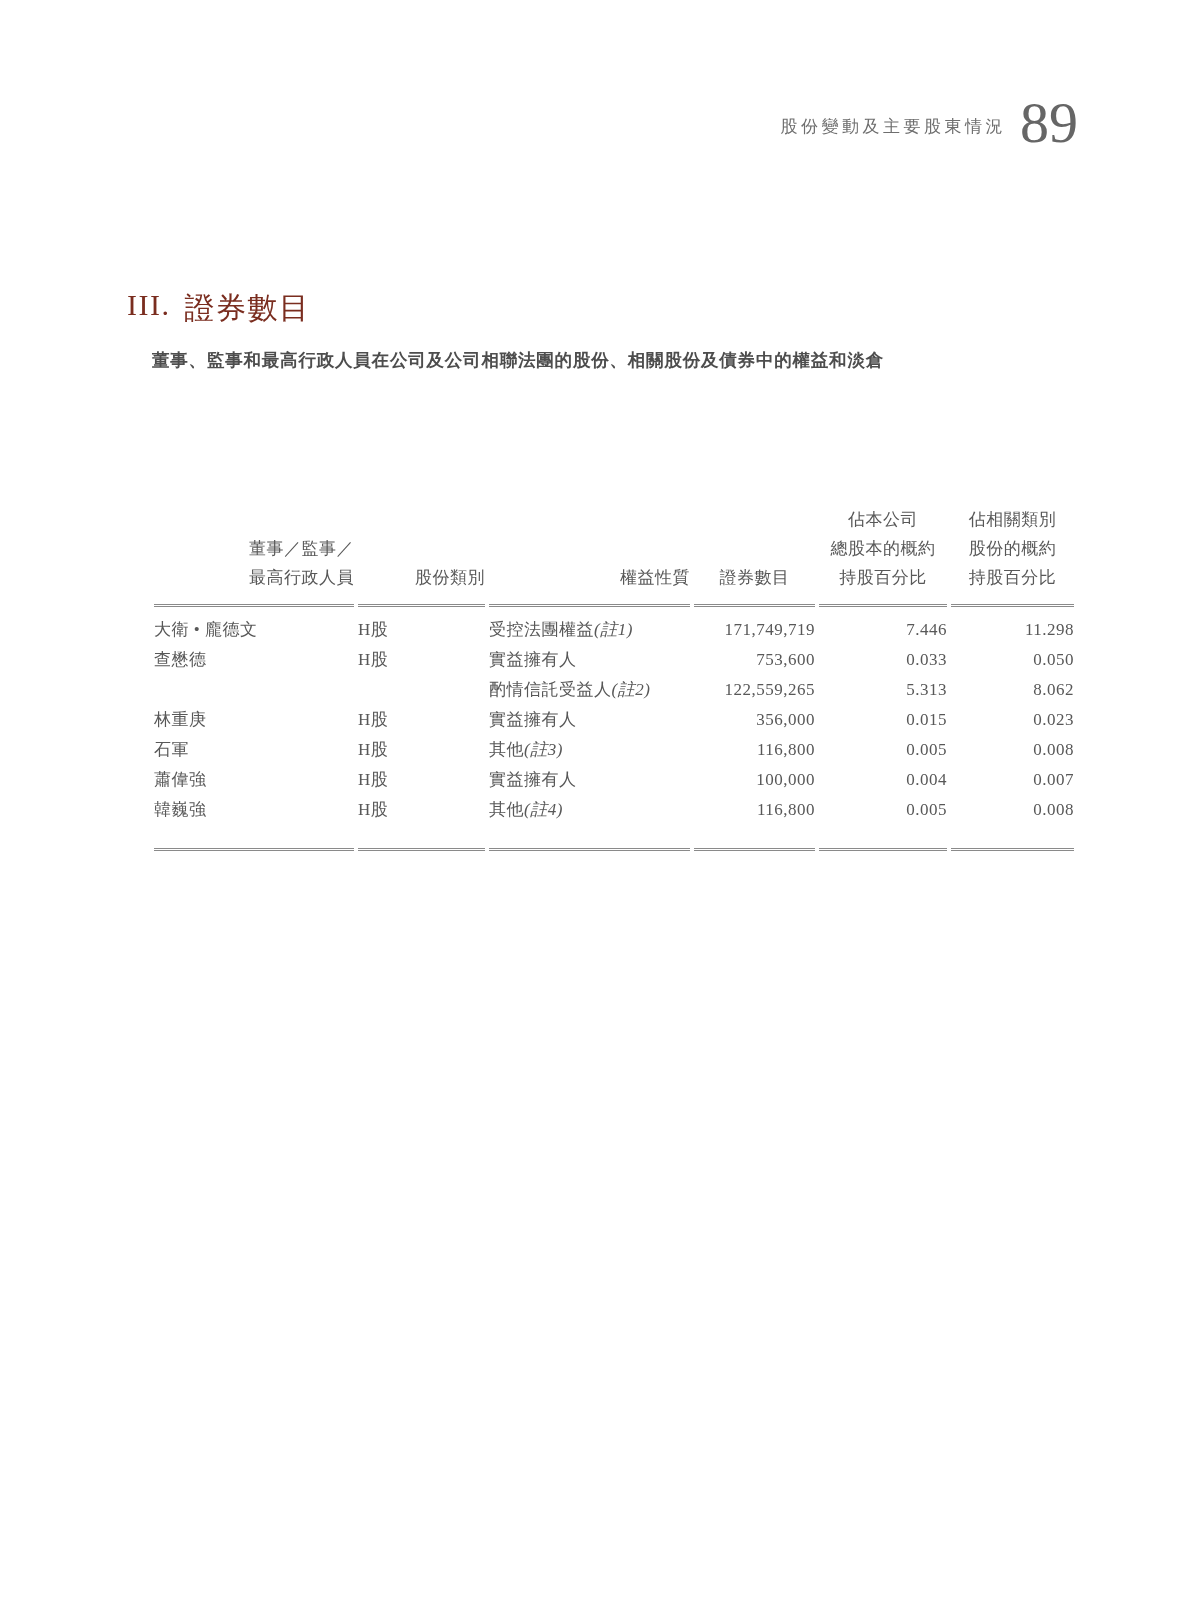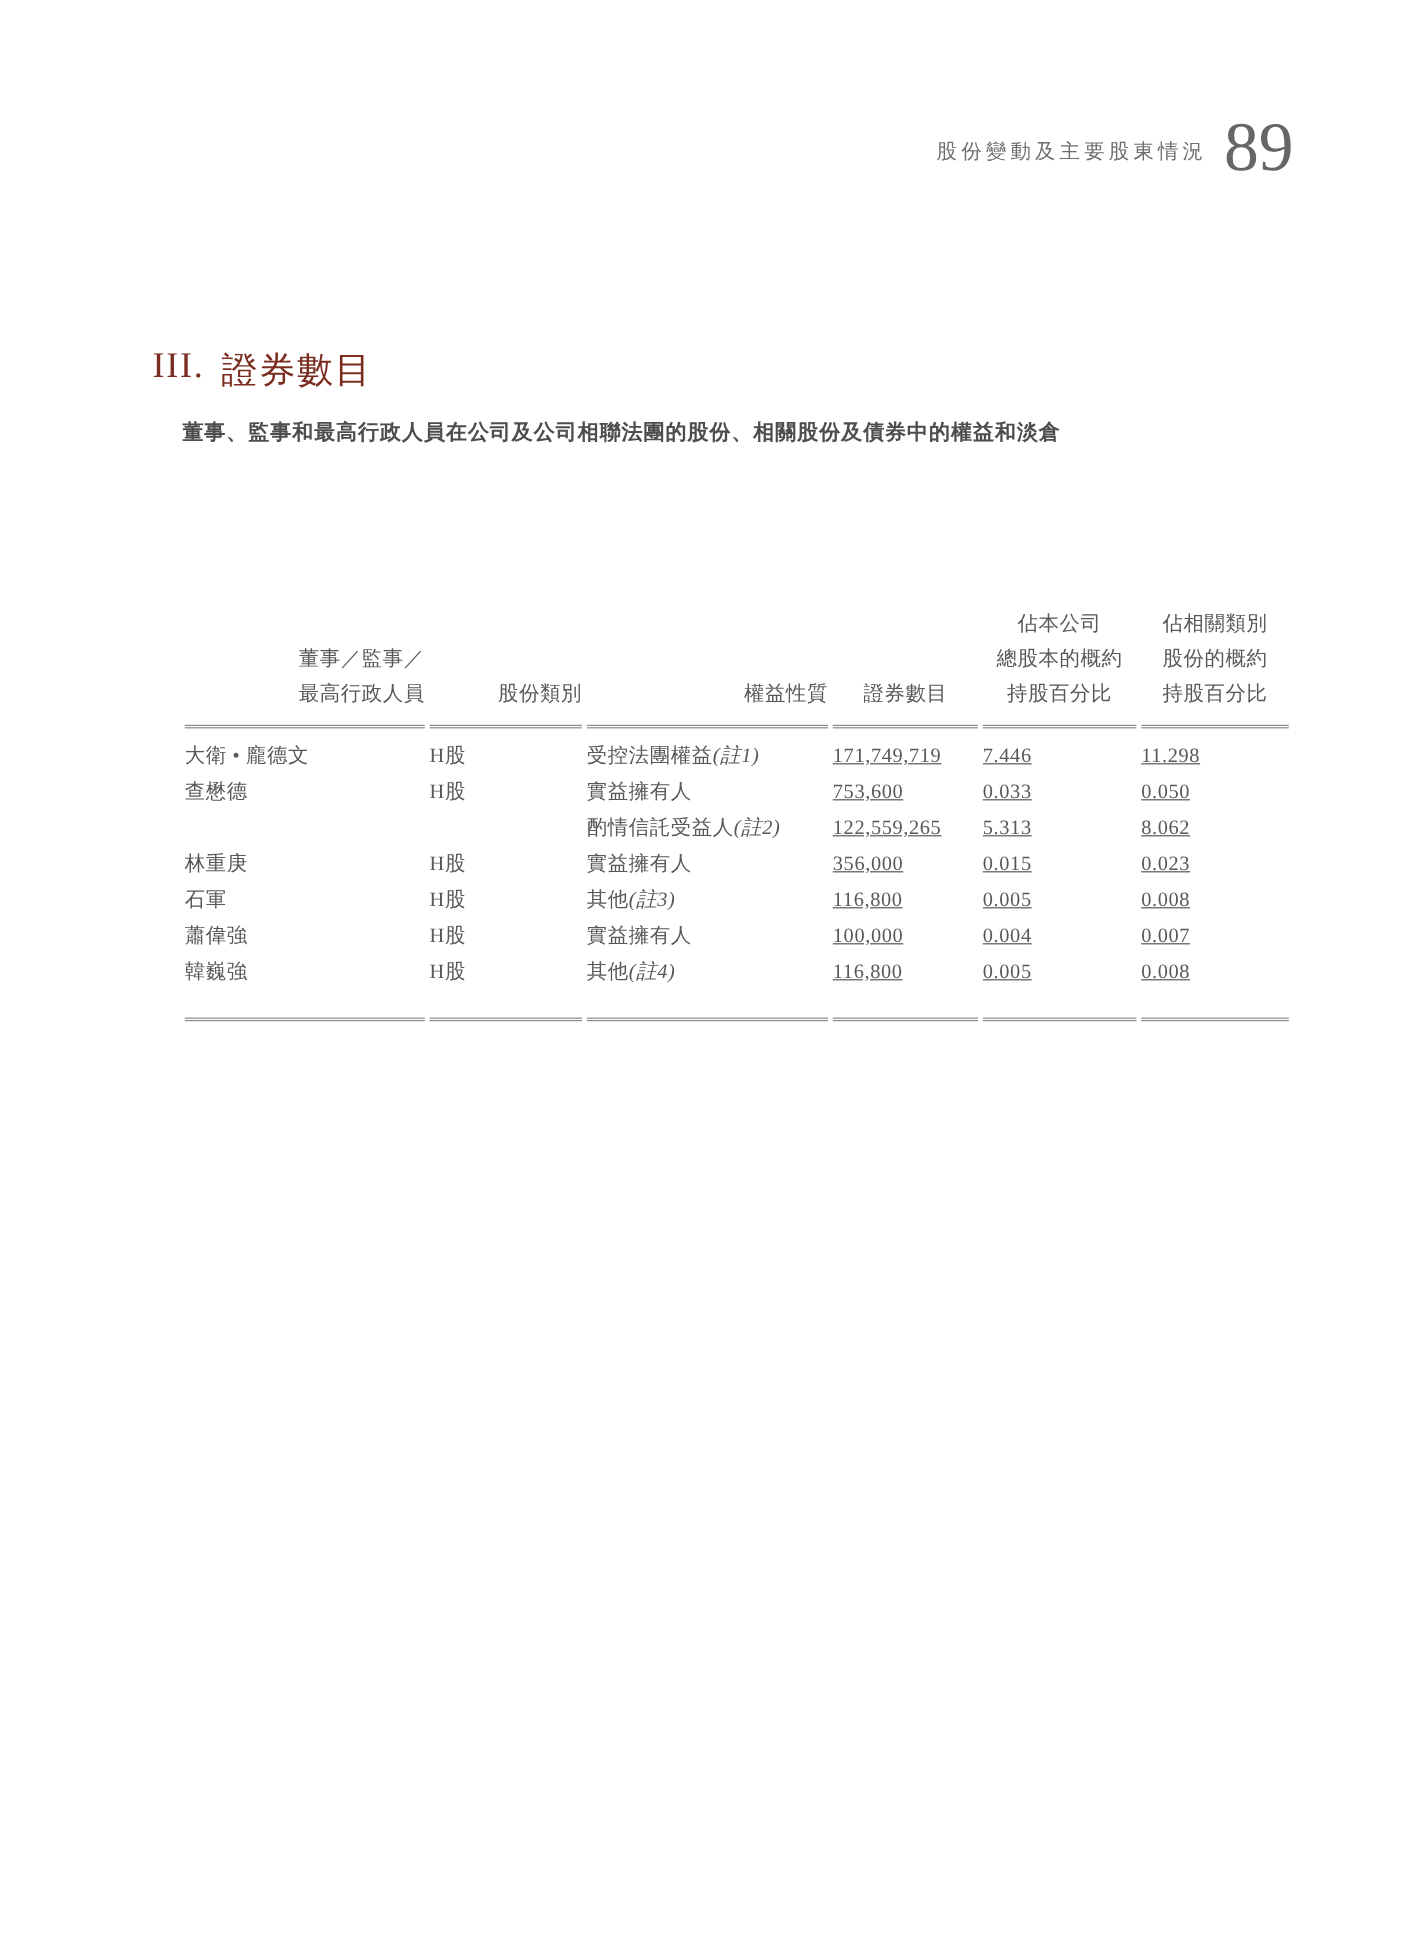--- a/index.html
+++ b/index.html
@@ -59,21 +59,21 @@
   .interests th {
     font-weight:normal; vertical-align:bottom;
     padding:0 0 12px 0; line-height:29px;
     border-bottom:3px double #8a8a8a;
     text-align:right; white-space:nowrap;
   }
   .interests th.right { text-align:center; }
   .interests td {
     line-height:30px; padding:0; vertical-align:top; white-space:nowrap;
   }
-  .interests td.right { text-align:left;text-decoration:underline; }
+  .interests td.right { text-align:right; }
   .interests tbody tr:first-child td { padding-top:8px; }
   .interests tbody tr:last-child td {
     border-bottom:3px double #8a8a8a; padding-bottom:23px;
   }
   .note { font-style:italic; }
 </style>
 </head>
 <body>
 
 <div class="page">

